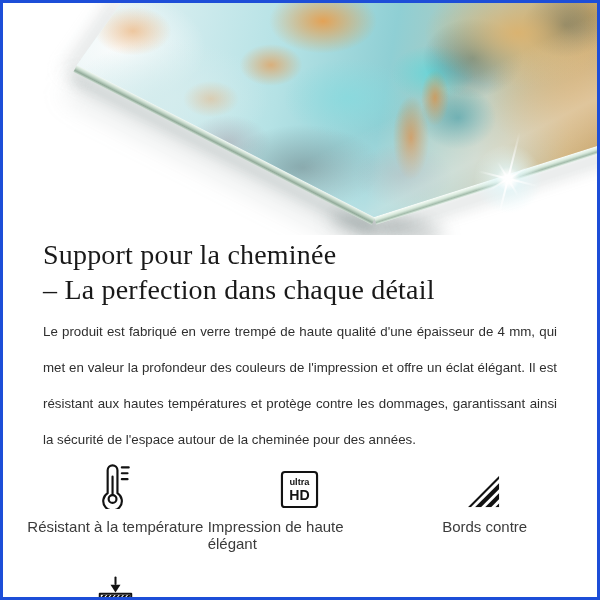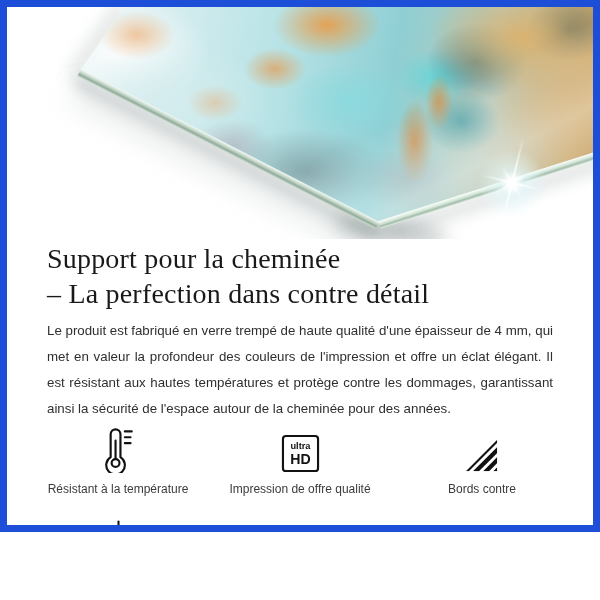--- a/index.html
+++ b/index.html
@@ -1,18 +1,18 @@
 <!DOCTYPE html>
 <html><head>
 <meta charset="utf-8">
 <style>
   html,body{margin:0;padding:0;background:#fff;}
   .page{
-    position:relative;width:600px;height:532px;background:#ffffff;
-    border:7px solid #1d4ed8;box-sizing:border-box;overflow:hidden;
+    position:relative;width:600px;height:600px;background:#ffffff;
+    border:3px solid #1d4ed8;box-sizing:border-box;overflow:hidden;
     font-family:"Liberation Sans", sans-serif;
   }
   
   .photo{position:relative;width:600px;height:232px;background:#ffffff;overflow:hidden;}
   .shadow{position:absolute;pointer-events:none;}
   .shadow-left{left:86px;top:-10px;width:12px;height:88px;transform:rotate(35deg);
     background:rgba(150,160,160,.38);filter:blur(9px);}
   .shadow-a1{left:74px;top:62px;width:338px;height:10px;transform-origin:0 0;
     transform:rotate(27.1deg) translate(2px,7px);background:rgba(100,115,115,.38);filter:blur(7px);}
   .shadow-a2{left:74px;top:62px;width:342px;height:18px;transform-origin:0 0;
@@ -62,28 +62,28 @@
   .r2{height:62px;top:-31px;transform:rotate(104deg);}
   .r3{height:46px;top:-23px;transform:rotate(59deg);}
   .r4{height:40px;top:-20px;transform:rotate(-31deg);}
   
   .title{
     margin:2px 40px 0;font-family:"Liberation Serif", serif;font-weight:400;
     font-size:28px;line-height:35px;color:#191919;letter-spacing:.2px;
   }
   .title span{display:block;}
   .desc{
-    margin:7px 40px 0;font-size:13.3px;line-height:26px;color:#2f2f2f;
+    margin:7px 40px 0;font-size:13.3px;line-height:36px;color:#2f2f2f;
     text-align:justify;
   }
   
   .features{display:grid;grid-template-columns:1fr 1fr 1fr;row-gap:20px;margin:4px 20px 0;}
   .feature{display:flex;flex-direction:column;align-items:center;}
   .icon-box{height:47px;display:flex;align-items:flex-end;justify-content:center;text-align:center;}
-  .feature-label{margin-top:9px;font-size:12px;color:#3b3b3b;}
+  .feature-label{margin-top:9px;font-size:15px;color:#3b3b3b;}
   .ic{stroke:#121212;fill:none;stroke-width:2.2;stroke-linecap:round;stroke-linejoin:round;}
   svg text{font-family:"Liberation Sans", sans-serif;font-weight:bold;fill:#121212;stroke:none;}
 </style>
 </head>
 <body>
 
 <div class="page">
 
   <div class="photo">
     <div class="shadow shadow-left"></div>
@@ -98,21 +98,21 @@
       <div class="sp-glow"></div>
       <div class="ray r1"></div>
       <div class="ray r2"></div>
       <div class="ray r3"></div>
       <div class="ray r4"></div>
     </div>
   </div>
 
   <h1 class="title">
     <span>Support pour la cheminée</span>
-    <span>– La perfection dans contre détail</span>
+    <span>– La perfection dans chaque détail</span>
   </h1>
 
   <p class="desc">Le produit est fabriqué en verre trempé de haute qualité d'une épaisseur de 4 mm, qui met en valeur la profondeur des couleurs de l'impression et offre un éclat élégant. Il est résistant aux hautes températures et protège contre les dommages, garantissant ainsi la sécurité de l'espace autour de la cheminée pour des années.</p>
 
   <div class="features">
 
     <div class="feature">
       <div class="icon-box">
         <svg width="32" height="47" viewBox="0 0 32 48">
           <path class="ic" d="M18.5,31.8 V8.5 a5,5 0 0 0 -10,0 V31.8 a9.5,9.5 0 1 0 10,0 Z"></path>
@@ -127,21 +127,21 @@
     </div>
 
     <div class="feature">
       <div class="icon-box">
         <svg width="39" height="39" viewBox="0 0 40 40">
           <rect class="ic" x="2" y="2" width="36" height="36" rx="3" stroke-width="2.6"></rect>
           <text x="20" y="15.5" text-anchor="middle" font-size="9.5">ultra</text>
           <text x="20" y="31" text-anchor="middle" font-size="14.5">HD</text>
         </svg>
       </div>
-      <div class="feature-label">Impression de offre qualité</div>
+      <div class="feature-label">Impression de haute élégant</div>
     </div>
 
 
 
     <div class="feature">
       <div class="icon-box">
         <svg width="37" height="35" viewBox="0 0 40 38">
           <defs>
               <clipPath id="triclip">
                 <polygon points="2,36 36,2 36,36"></polygon>

